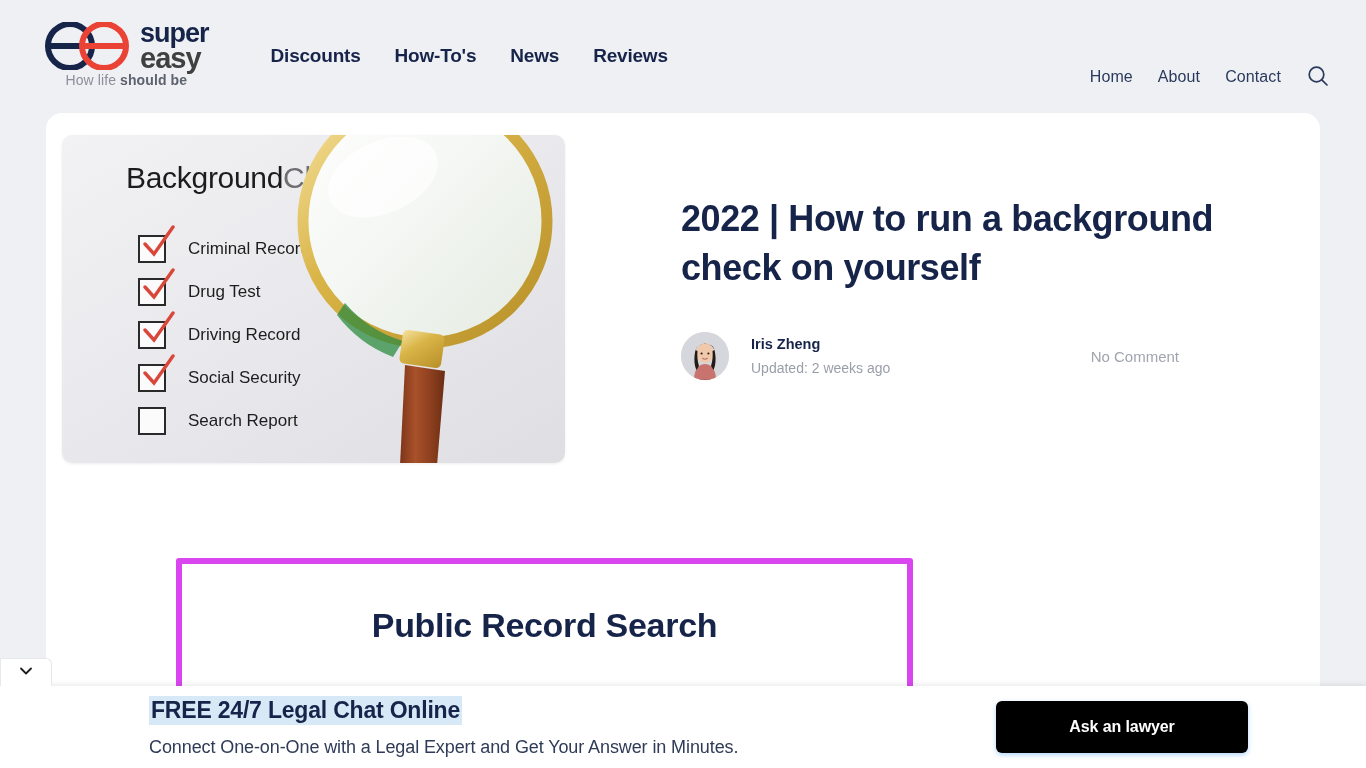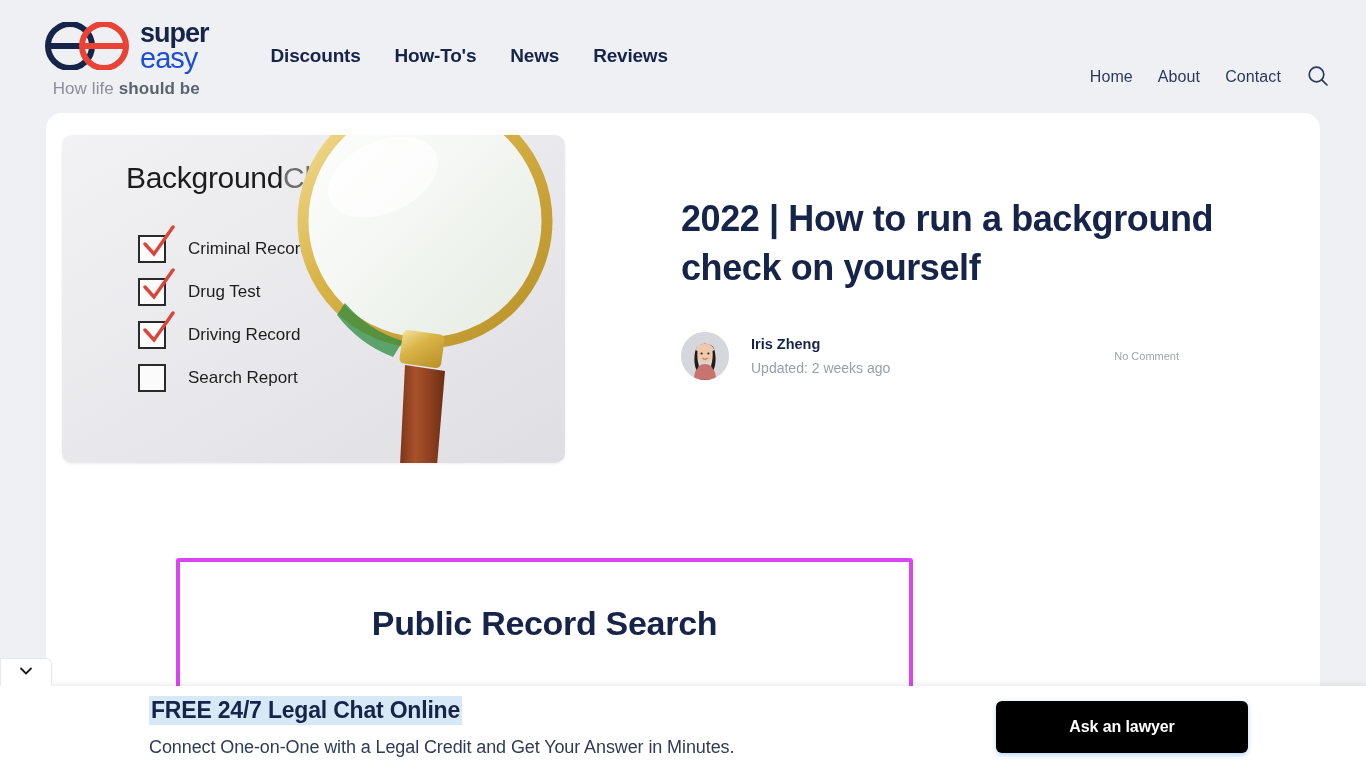--- a/index.html
+++ b/index.html
@@ -27,25 +27,25 @@
     padding-top:22px;
   }
   .brand-row { display:flex; align-items:center; }
   .logo-mark { position:relative; width:86px; height:48px; flex:none; }
   .logo-word { margin-left:10px; line-height:0.84; }
   .logo-super {
     font-size:27px; font-weight:bold; letter-spacing:-1px;
     color:#17244a; display:block;
   }
   .logo-easy {
-    font-size:29px; font-weight:normal; letter-spacing:-1px;
-    color:#1d4ed8; display:block; margin-top:1px;
+    font-size:29px; font-weight:bold; letter-spacing:-1px;
+    color:#404040; display:block; margin-top:1px;
   }
   .tagline {
-    font-size:17px; color:#8b8f99; margin-top:9px; letter-spacing:.1px;
+    font-size:14px; color:#8b8f99; margin-top:2px; letter-spacing:.1px;
   }
   .tagline b { color:#5c626e; }
 
   .mainnav {
     display:flex; align-items:flex-end; gap:34px;
     margin-left:62px; padding-top:45px;
   }
   .mainnav a {
     font-size:19px; font-weight:bold; color:#17244a;
     text-decoration:none; letter-spacing:-.2px;
@@ -109,28 +109,28 @@
   .byline { display:flex; align-items:center; margin-top:40px; }
   .avatar {
     width:48px; height:48px; border-radius:50%; overflow:hidden;
     background:#d9d9de; flex:none; position:relative;
   }
   .byline-text { margin-left:22px; }
   .author { font-size:14.5px; font-weight:bold; color:#17244a; }
   .updated { font-size:14px; color:#9a9ea8; margin-top:8px; }
   .comment-count {
     margin-left:auto; margin-right:102px;
-    font-size:11px; color:#a0a4ad;
+    font-size:15px; color:#a0a4ad;
   }
 
   
   .prs-box {
     margin:95px 12px 0 130px;
     width:737px;
-    border:4px solid #d946ef;
+    border:6px solid #d946ef;
     border-radius:3px;
     padding:42px 36px 40px;
     text-align:center;
     background:#fff;
   }
   .prs-title {
     font-size:34px; font-weight:bold; color:#17244a; letter-spacing:-.3px;
   }
   .prs-sub {
     margin-top:42px; font-size:18px; line-height:1.55; color:#2f3b57;
@@ -243,20 +243,28 @@
           </div>
           <div class="chk-label">Drug Test</div>
         </div>
         <div class="chk-row">
           <div class="chk-box">
             <svg class="chk-mark" viewBox="0 0 34 34">
                 <path d="M3 19 L12 29 L31 2" fill="none" stroke="#d9463a" stroke-width="3.4" stroke-linecap="round"></path>
               </svg>
           </div>
           <div class="chk-label">Driving Record</div>
+        </div>
+        <div class="chk-row">
+          <div class="chk-box">
+            <svg class="chk-mark" viewBox="0 0 34 34">
+                <path d="M3 19 L12 29 L31 2" fill="none" stroke="#d9463a" stroke-width="3.4" stroke-linecap="round"></path>
+              </svg>
+          </div>
+          <div class="chk-label">Social Security</div>
         </div>
         <div class="chk-row">
           <div class="chk-box"></div>
           <div class="chk-label">Search Report</div>
         </div>
       </div>
 
       <svg class="magnifier" viewBox="0 0 330 400">
         <defs>
           <linearGradient id="glass" x1="0" y1="0" x2="1" y2="1">
@@ -321,17 +329,17 @@
   <div class="collapse-tab">
     <span>
       <svg width="18" height="18" viewBox="0 0 18 18">
         <path d="M4 6.5 L9 11.5 L14 6.5" fill="none" stroke="#1d1d1d" stroke-width="1.8" stroke-linecap="round" stroke-linejoin="round"></path>
       </svg>
     </span>
   </div>
 
   <div class="bar-text">
     <div><span class="bar-title">FREE 24/7 Legal Chat Online</span></div>
-    <div class="bar-sub">Connect One-on-One with a Legal Credit and Get Your Answer in Minutes.</div>
+    <div class="bar-sub">Connect One-on-One with a Legal Expert and Get Your Answer in Minutes.</div>
   </div>
 
   <button class="ask-btn">Ask an lawyer</button>
 </div>
 
 </body></html>

